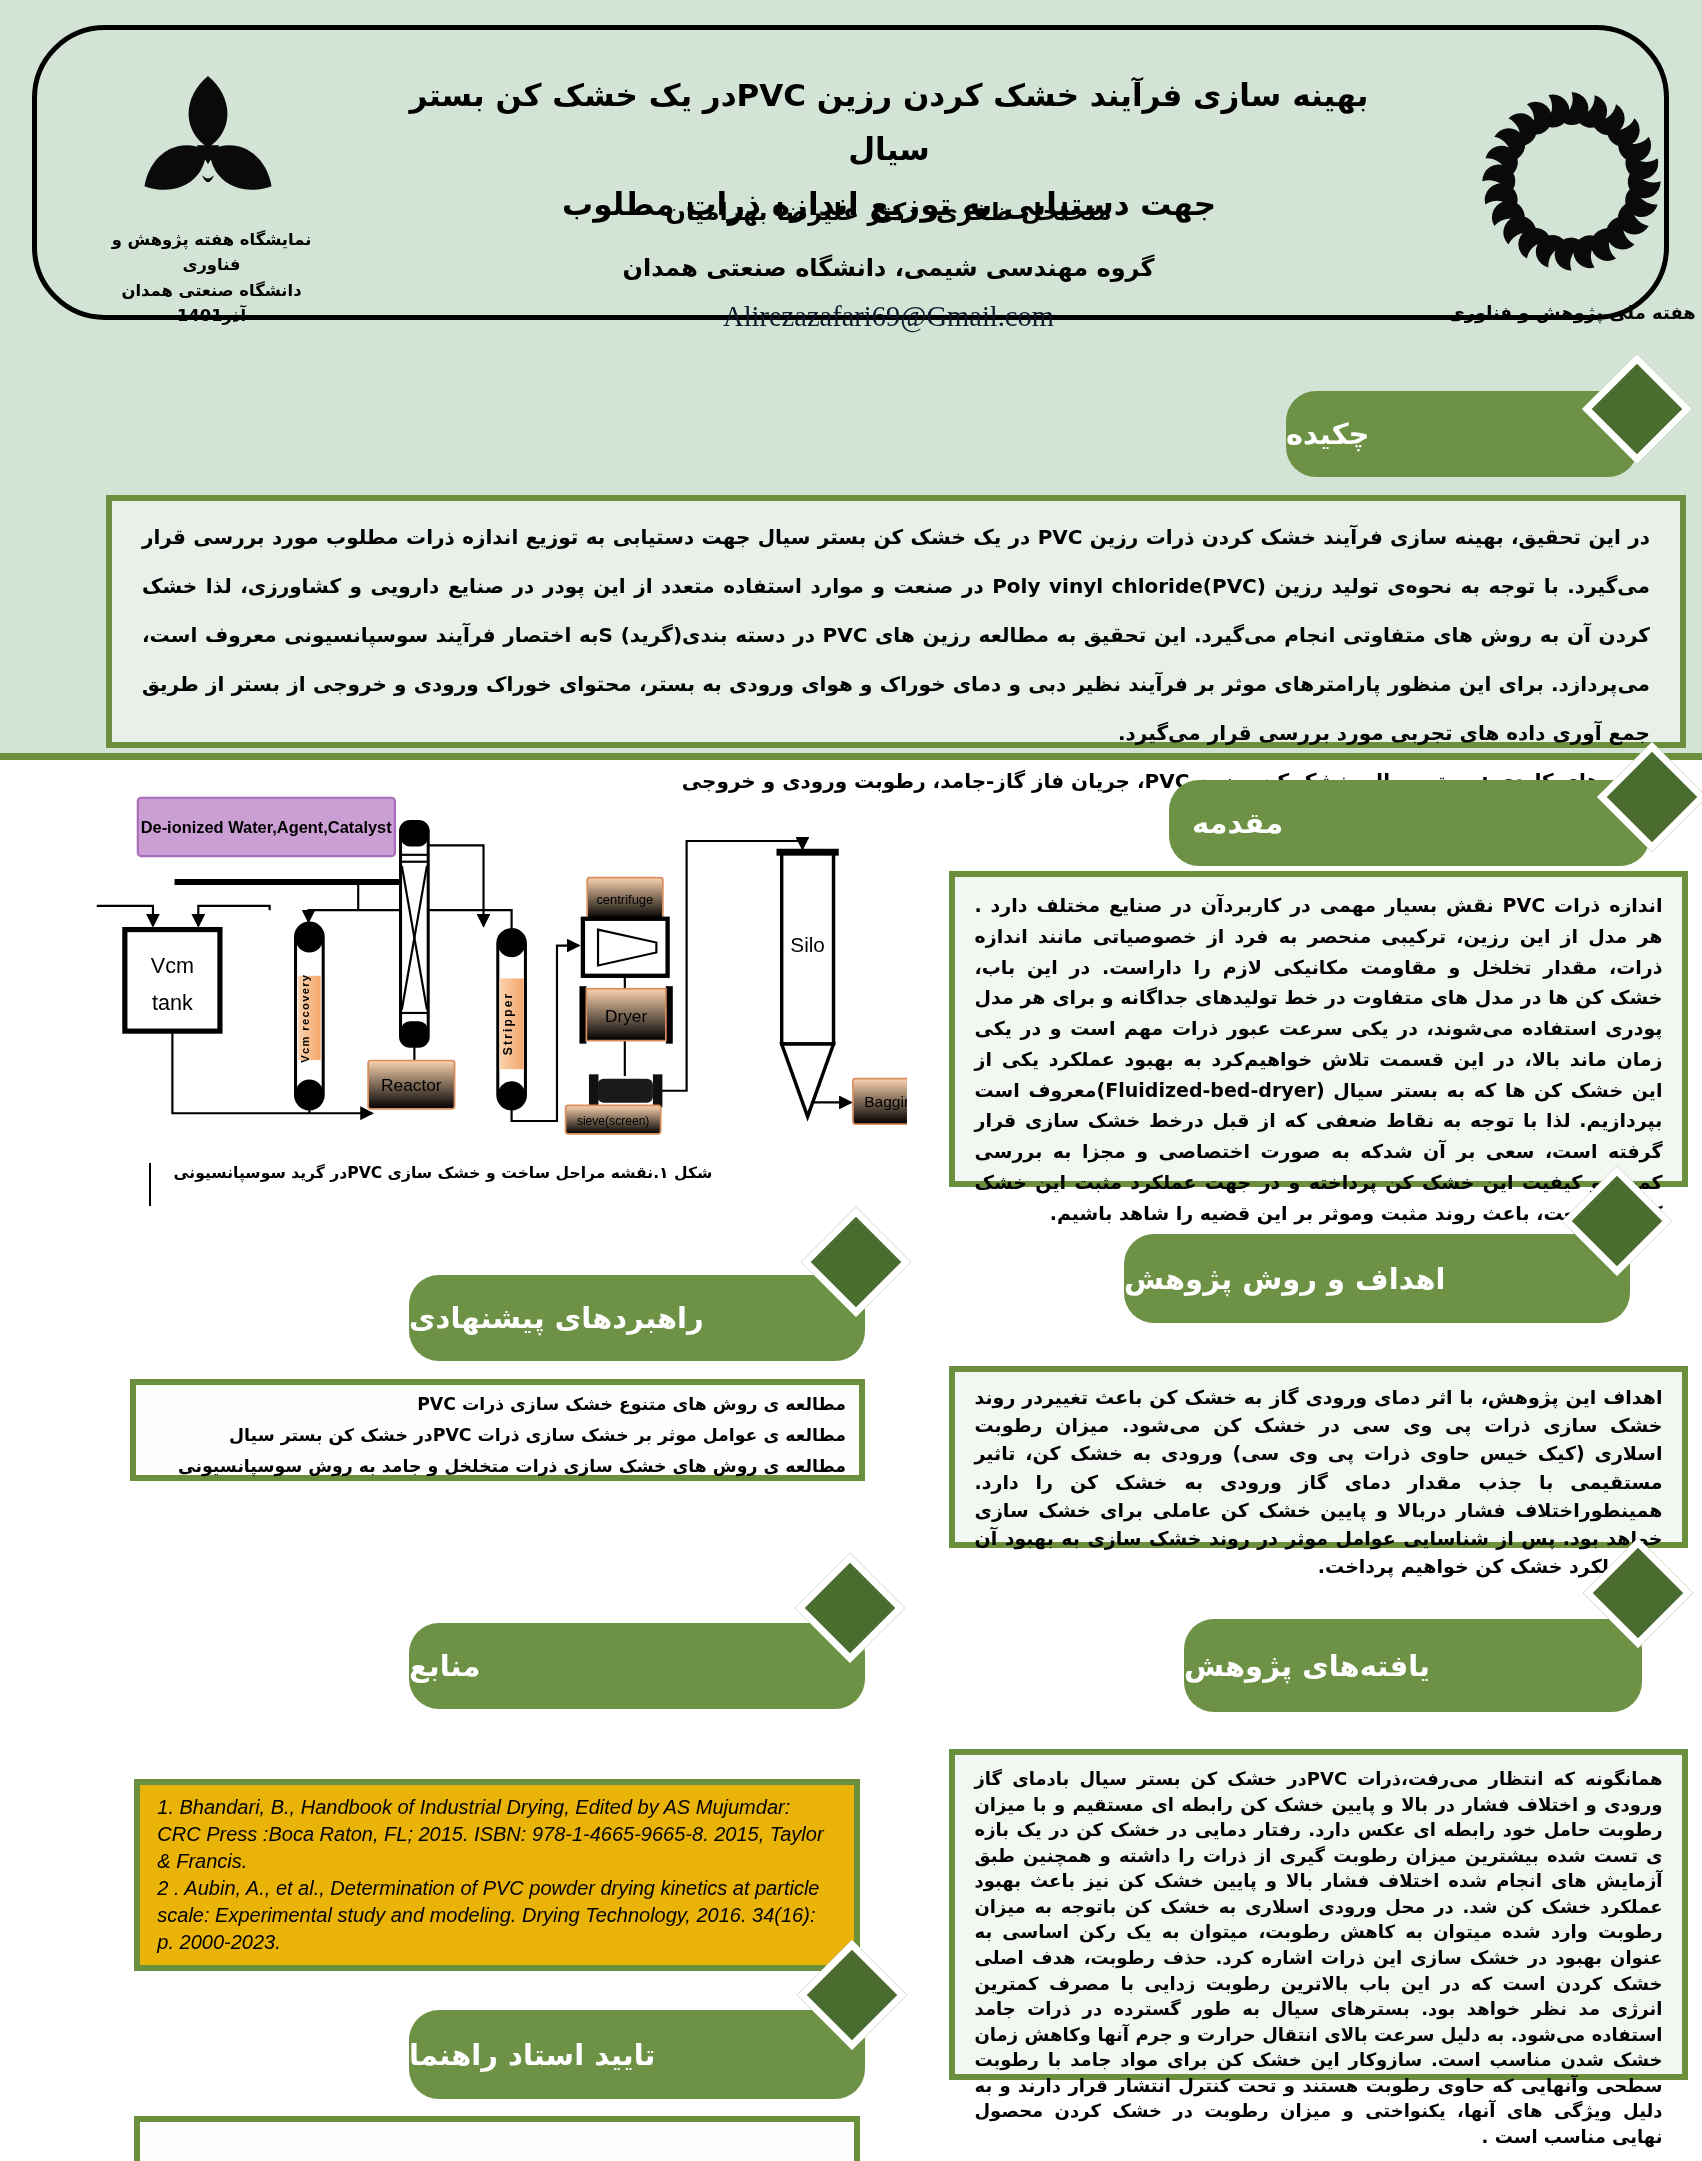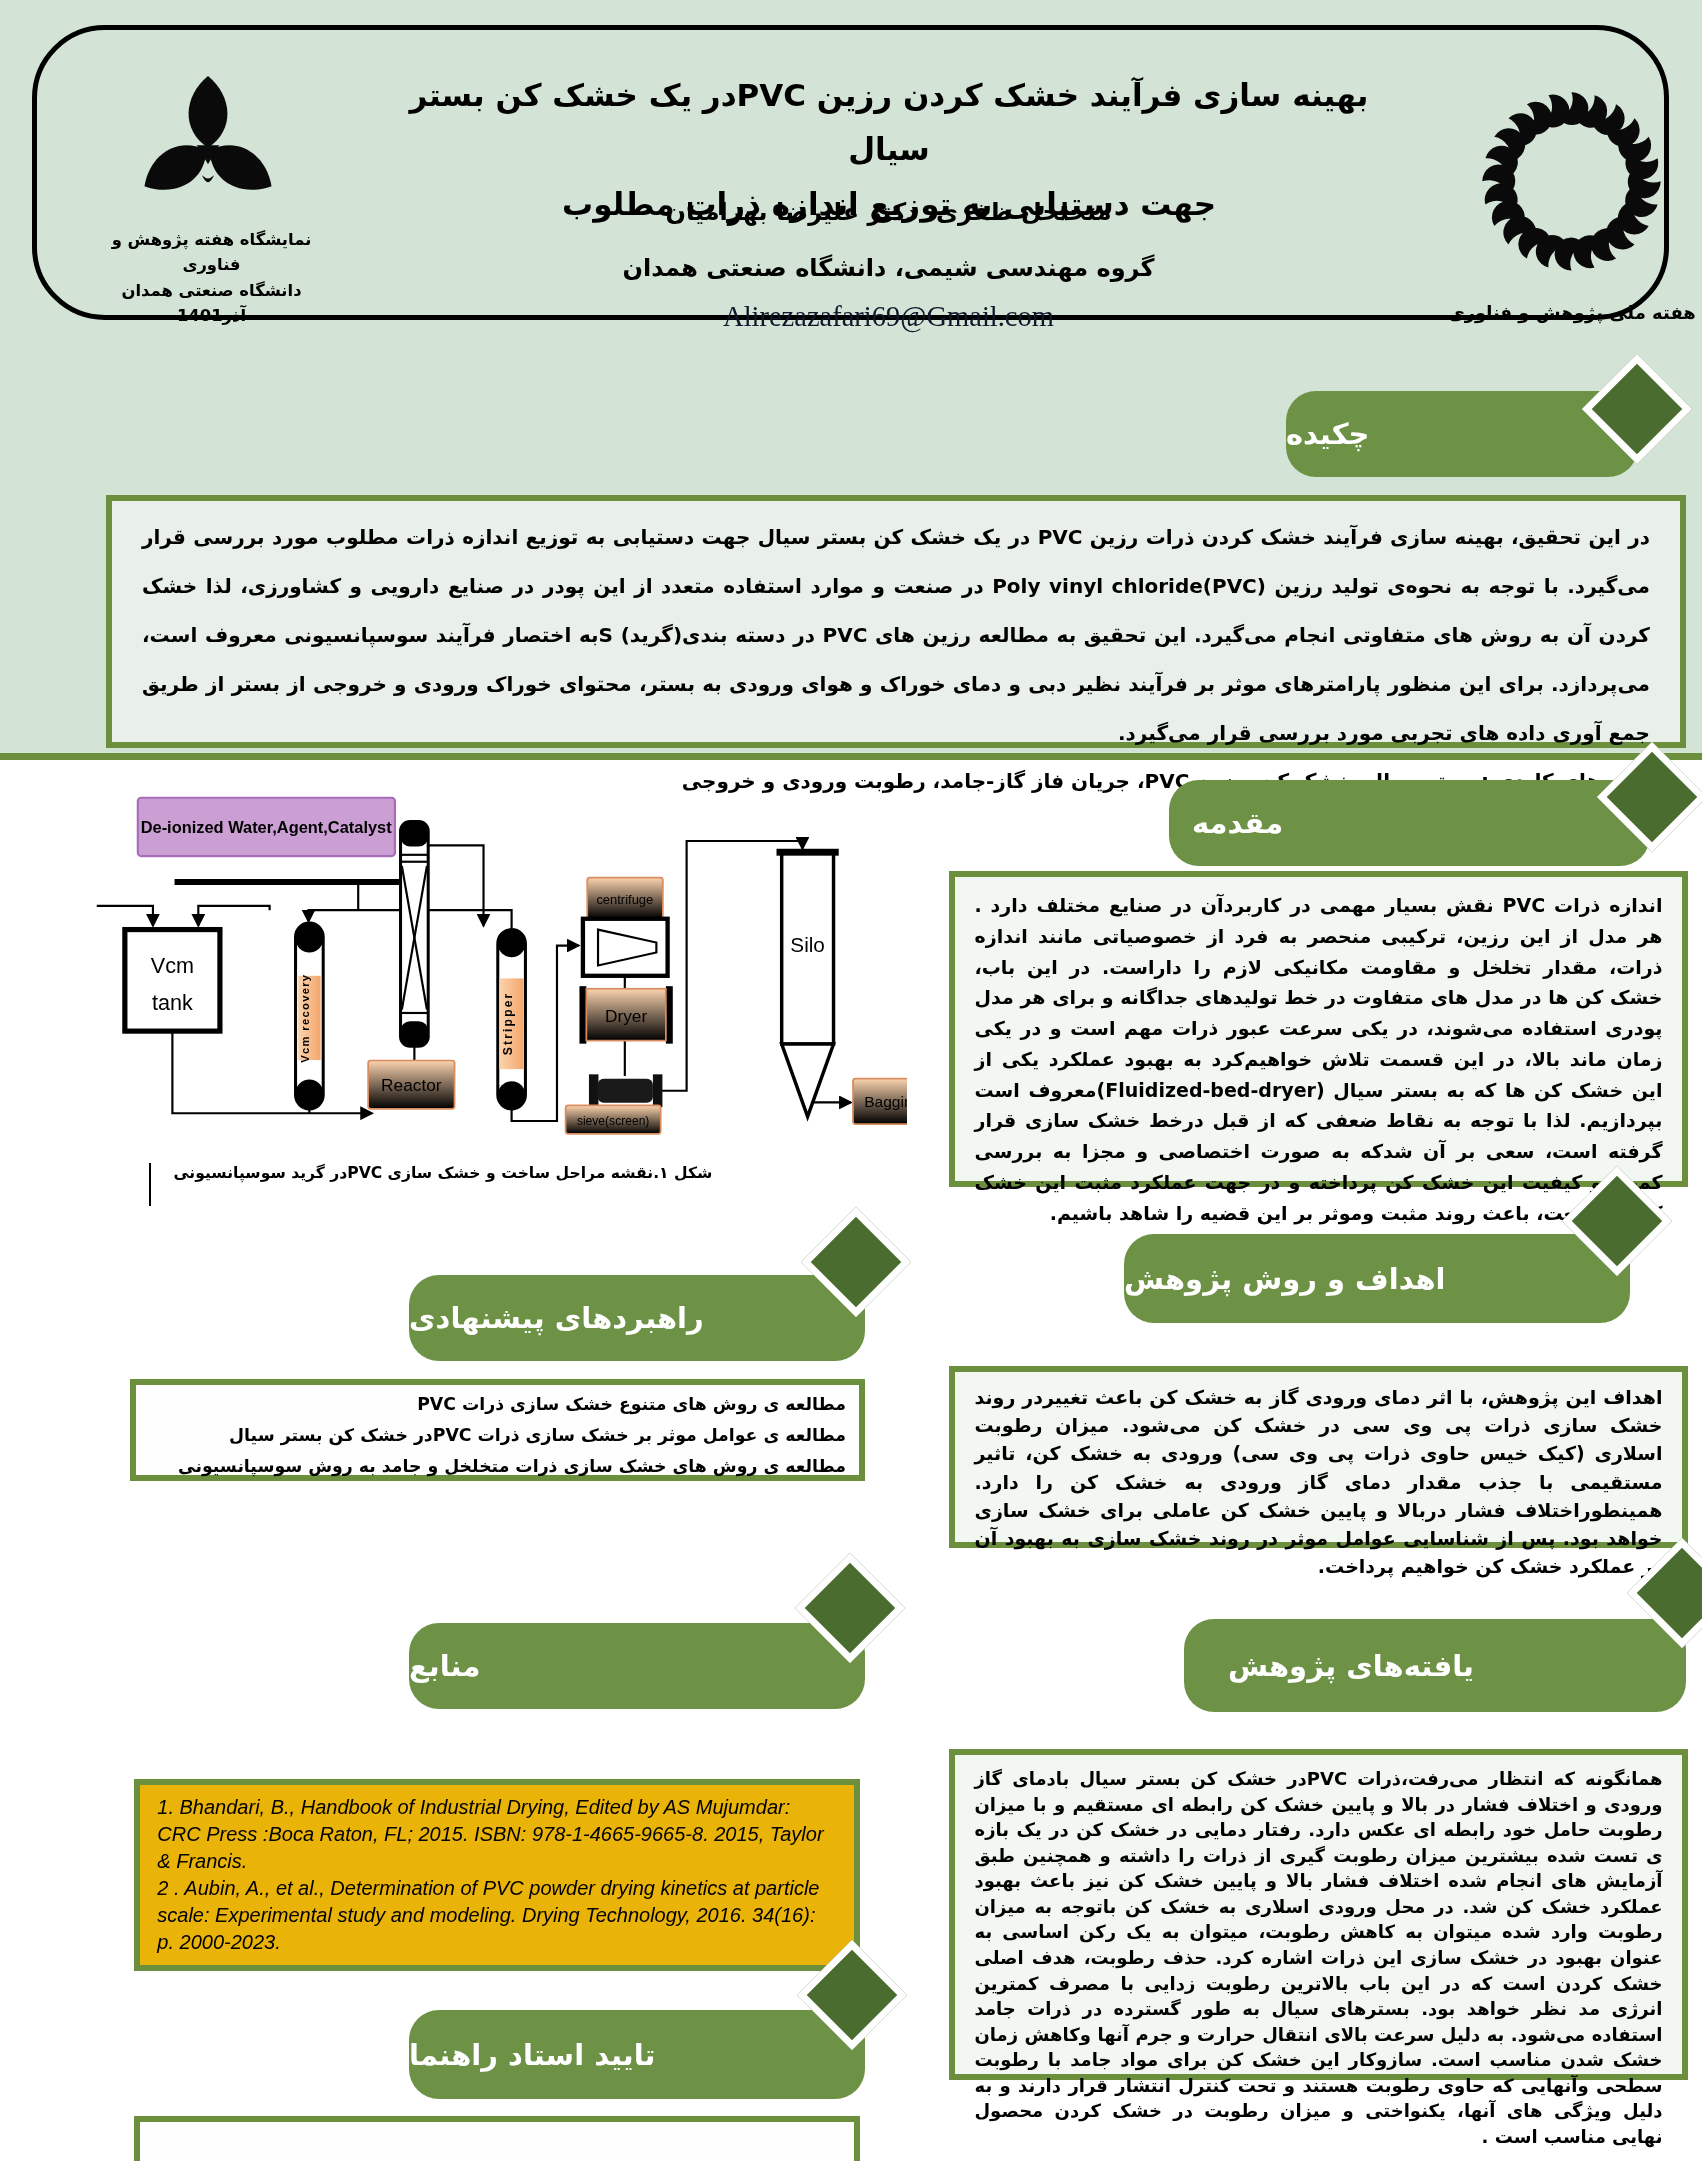--- a/index.html
+++ b/index.html
@@ -254,21 +254,21 @@
     <span class="pill-label">منابع</span>
     <span class="diamond" style="right:-24px;top:-54px;"></span>
   </div>
   <div class="tbox" style="left:134px;top:1779px;width:726px;height:192px;background:#eab308;">
     <div class="refs">
       <div>1. Bhandari, B., Handbook of Industrial Drying, Edited by AS Mujumdar: CRC Press :Boca Raton, FL; 2015. ISBN: 978-1-4665-9665-8. 2015, Taylor &amp; Francis.</div>
       <div>2 . Aubin, A., et al., Determination of PVC powder drying kinetics at particle scale: Experimental study and modeling. Drying Technology, 2016. 34(16): p. 2000-2023.</div>
     </div>
   </div>
 
-  <div class="pill" style="left:1184px;top:1619px;width:458px;height:93px;padding-left:44px;">
+  <div class="pill" style="left:1184px;top:1619px;width:458px;height:93px;">
     <span class="pill-label">یافته‌های پژوهش</span>
     <span class="diamond" style="right:-35px;top:-65px;"></span>
   </div>
   <div class="tbox" style="left:949px;top:1749px;width:739px;height:331px;">
     <div class="para findings-text">همانگونه که انتظار می‌رفت،ذرات PVCدر خشک کن بستر سیال بادمای گاز ورودی و اختلاف فشار در بالا و پایین خشک کن رابطه ای مستقیم و با میزان رطوبت حامل خود رابطه ای عکس دارد. رفتار دمایی در خشک کن در یک بازه ی تست شده بیشترین میزان رطوبت گیری از ذرات را داشته و همچنین طبق آزمایش های انجام شده اختلاف فشار بالا و پایین خشک کن نیز باعث بهبود عملکرد خشک کن شد. در محل ورودی اسلاری به خشک کن باتوجه به میزان رطوبت وارد شده میتوان به کاهش رطوبت، میتوان به یک رکن اساسی به عنوان بهبود در خشک سازی این ذرات اشاره کرد. حذف رطوبت، هدف اصلی خشک کردن است که در این باب بالاترین رطوبت زدایی با مصرف کمترین انرژی مد نظر خواهد بود. بسترهای سیال به طور گسترده در ذرات جامد استفاده می‌شود. به دلیل سرعت بالای انتقال حرارت و جرم آنها وکاهش زمان خشک شدن مناسب است. سازوکار این خشک کن برای مواد جامد با رطوبت سطحی وآنهایی که حاوی رطوبت هستند و تحت کنترل انتشار قرار دارند و به دلیل ویژگی های آنها، یکنواختی و میزان رطوبت در خشک کردن محصول نهایی مناسب است .</div>
   </div>
 
   <div class="pill" style="left:409px;top:2010px;width:456px;height:89px;">
     <span class="pill-label">تایید استاد راهنما</span>
     <span class="diamond" style="right:-26px;top:-54px;"></span>

